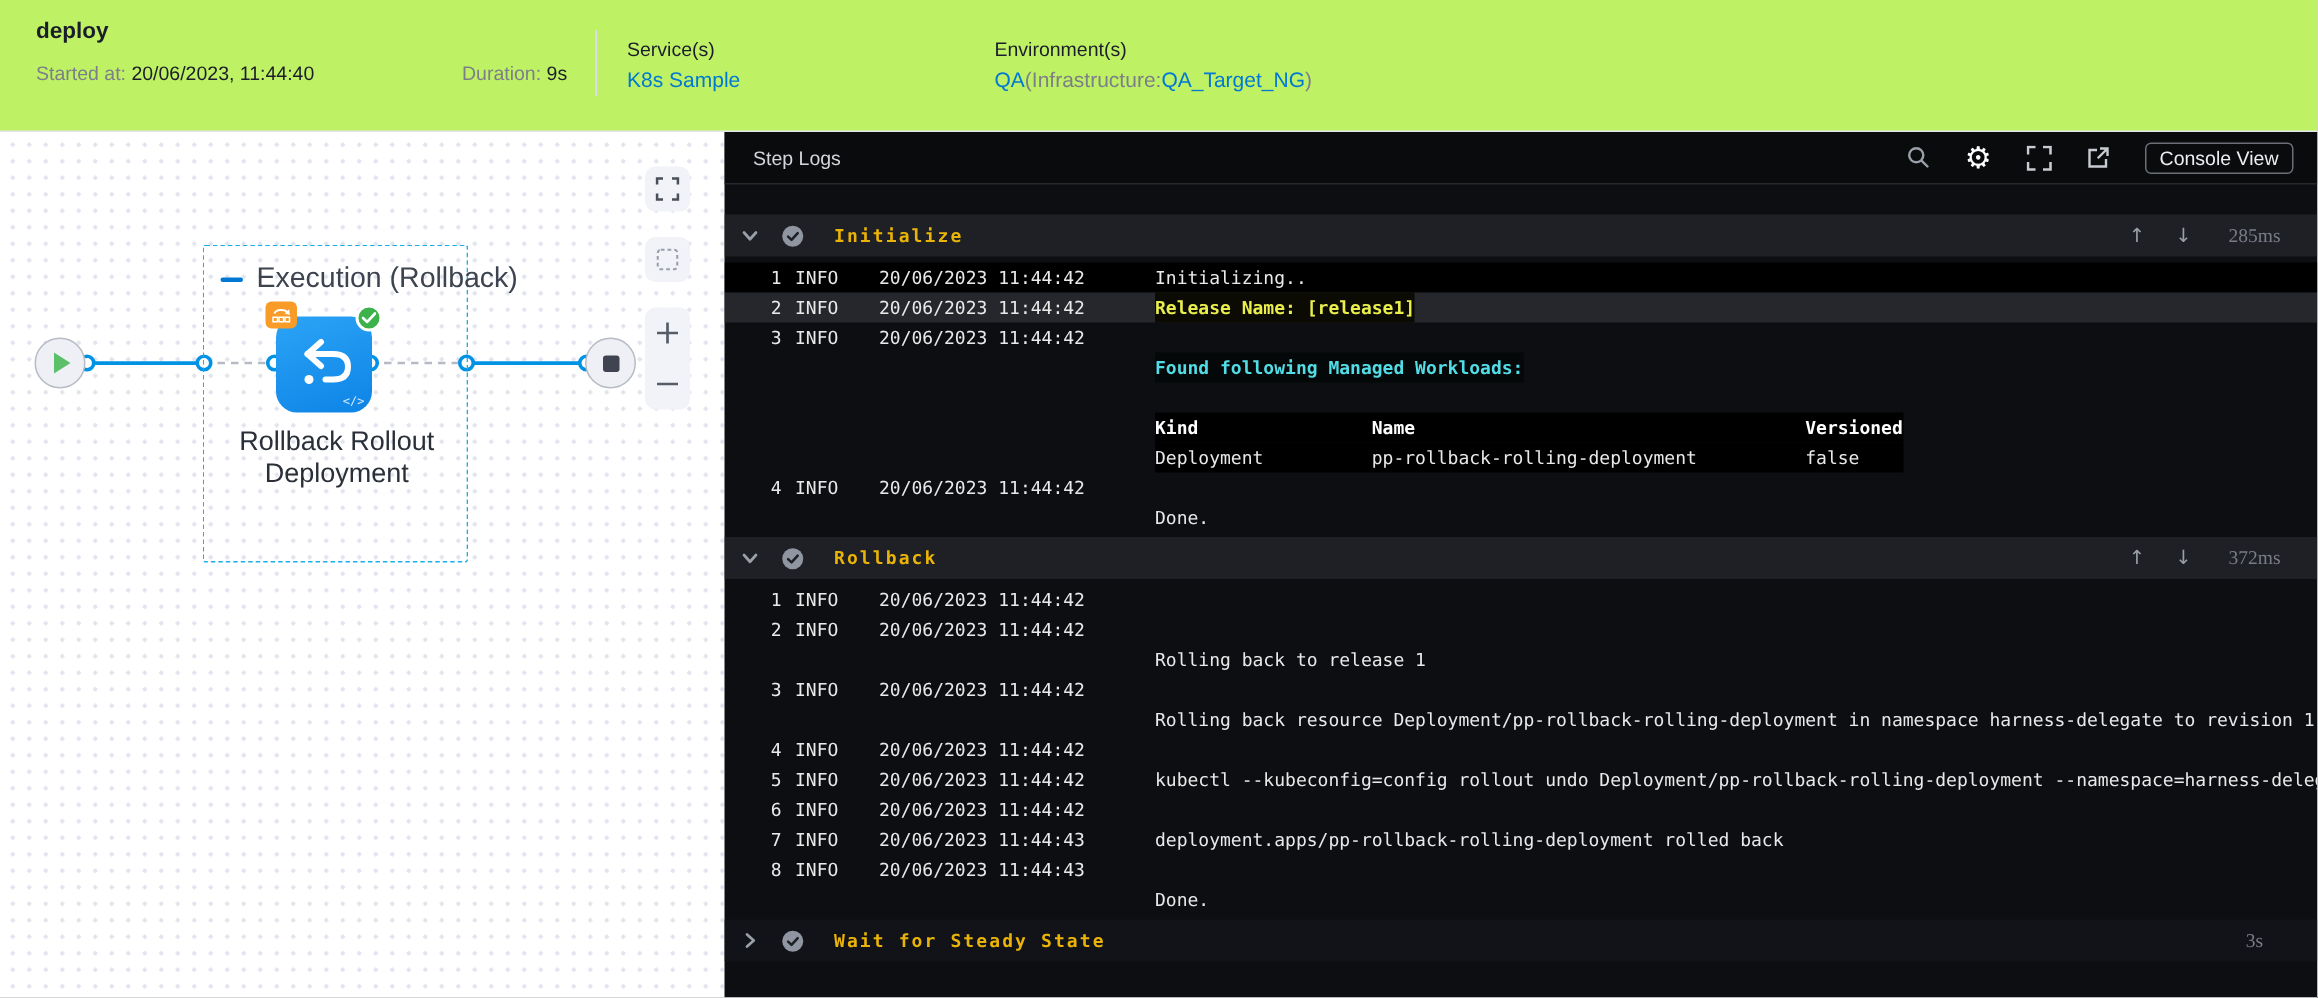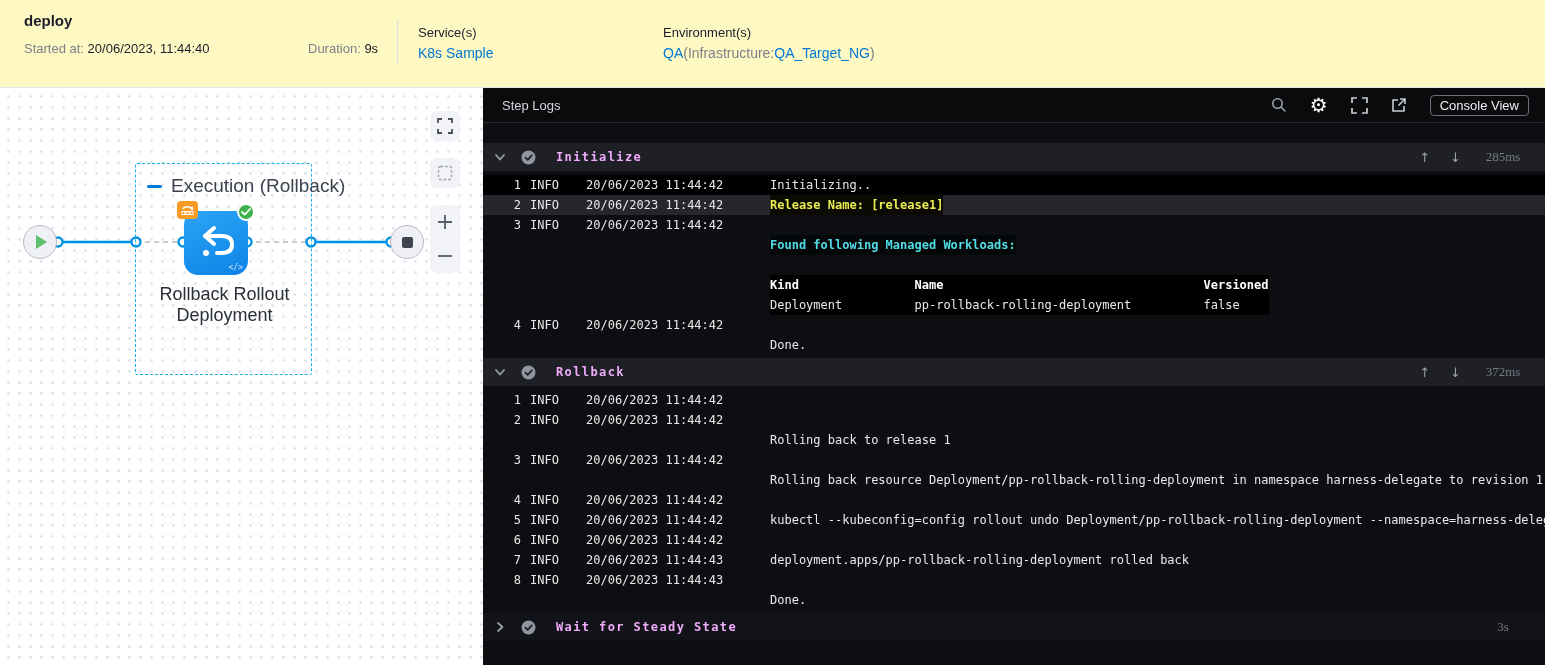--- a/index.html
+++ b/index.html
@@ -2,21 +2,21 @@
 <html><head>
 <meta charset="utf-8">
 <style>
   * { margin:0; padding:0; box-sizing:border-box; }
   html,body { background:#ffffff; }
   .app { position:relative; width:1545px; height:665px; background:#fff; overflow:hidden;
          font-family:"Liberation Sans", sans-serif; }
 
   
   .top-header { position:absolute; left:0; top:0; width:1545px; height:88px;
-                background:#fef9c3; border-bottom:1px solid #e3e6ec;padding-left:16px; }
+                background:#bef264; border-bottom:1px solid #e3e6ec;padding-left:16px; }
   .hdr-title   { position:absolute; left:24px; top:12px; font-size:15px; font-weight:bold; color:#1c1d2b; }
   .hdr-line    { position:absolute; top:41px; font-size:13px; color:#7c7f88; }
   .hdr-line .val { color:#1c1d2b; }
   .hdr-started { left:24px; }
   .hdr-duration{ left:308px; }
   .hdr-divider { position:absolute; left:397px; top:20px; width:1px; height:44px; background:#dcdfe6; }
   .hdr-block   { position:absolute; top:25px; }
   .hdr-block .lbl { font-size:13px; color:#1c1d2b; display:block; }
   .hdr-block .link-line { margin-top:5px; font-size:14px; color:#7c7f88; }
   .link { color:#0278d5; cursor:pointer; }
@@ -75,21 +75,21 @@
                  border:1px solid #6a6f78; border-radius:4px; padding:2px 9px; background:transparent; cursor:pointer; }
 
   .log-body { padding-top:20px; }
   .sec { margin-top:0; }
   .sec + .sec { margin-top:3px; }
   .sec-header { height:28px; display:flex; align-items:center; background:#1e2026;
                 padding:0 20px 0 6px; cursor:pointer; }
   .sec-header.collapsed { background:#121318; }
   .sec-chevron { width:22px; display:flex; justify-content:center; }
   .sec-check { margin-left:10px; display:flex; }
-  .sec-title { margin-left:20px; font-size:12px; font-weight:600; letter-spacing:1.4px; color:#f0abfc; }
+  .sec-title { margin-left:20px; font-size:12px; font-weight:600; letter-spacing:1.4px; color:#eab308; }
   .sec-right { margin-left:auto; display:flex; align-items:center; gap:20px; }
   .sec-arrow { color:#9aa0a8; font-size:13px; font-family:"DejaVu Sans", sans-serif; cursor:pointer; }
   .sec-duration { font-family:Liberation Serif, serif; font-size:13px; color:#787c86;
                   min-width:44px; text-align:center; }
   .sec-rows { margin-top:4px; }
 
   .log-row { height:20px; line-height:20px; display:flex; font-size:12px; color:#e9e9ea; white-space:pre; }
   .log-row.row-dark { background:#000000; }
   .log-row.row-lite { background:#25272d; }
   .ln   { flex:none; width:26px; margin-left:12px; text-align:right; }

